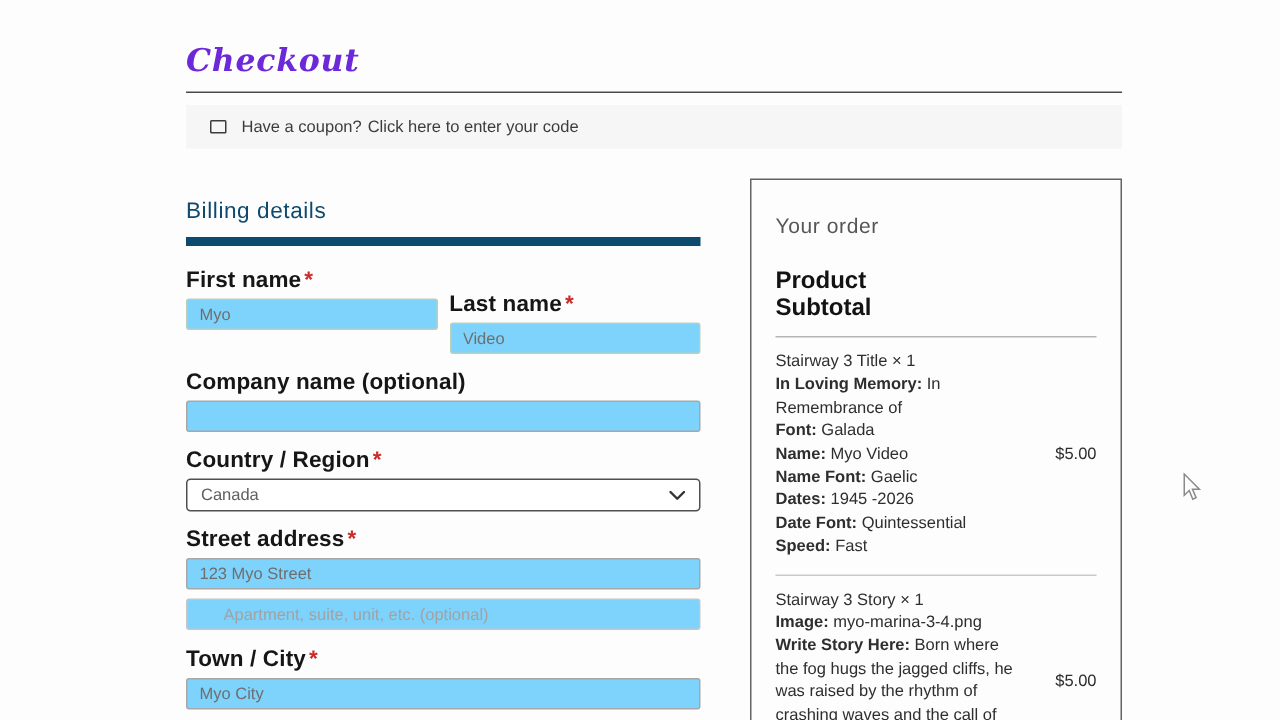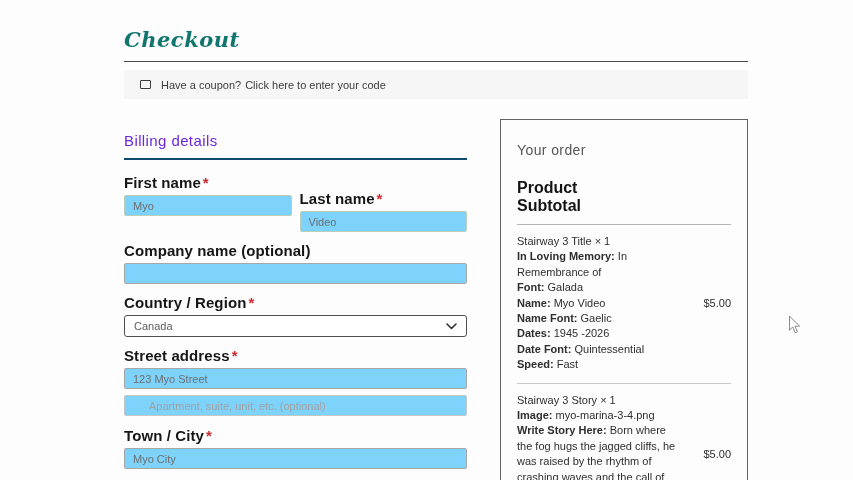--- a/index.html
+++ b/index.html
@@ -11,21 +11,21 @@
     overflow: hidden;
     position: relative;
   }
   .wrap { position: absolute; left: 124px; top: 0; width: 624px; }
 
   .checkout-title {
     font-family: "DejaVu Serif", serif;
     font-style: italic;
     font-weight: 600;
     font-size: 21px;
-    color: #0f766e;
+    color: #6d28d9;
     margin: 27px 0 0 0;
     letter-spacing: 0.5px;
   }
   .title-divider { border: none; border-top: 1.5px solid #4a4a4a; margin: 9px 0 0 0; }
 
   .coupon-bar {
     margin-top: 8px;
     background: #f6f6f6;
     height: 29px;
     display: flex;
@@ -44,25 +44,25 @@
   }
   .coupon-link { margin-left: 4px; cursor: pointer; }
 
   .main-row { display: flex; margin-top: 20px; align-items: flex-start; }
 
   
   .billing-col { width: 343px; }
   .billing-heading {
     font-size: 15px;
     font-weight: 400;
-    color: #6d28d9;
+    color: #0c4a6e;
     letter-spacing: 0.4px;
     margin: 13px 0 0 0;
     padding-bottom: 9px;
-    border-bottom: 2px solid #0c4a6e;
+    border-bottom: 6px solid #0c4a6e;
   }
   .field { margin-top: 10px; }
   .field-label {
     display: block;
     font-size: 15px;
     font-weight: bold;
     color: #161616;
     margin-bottom: 4px;
     letter-spacing: 0.1px;
   }

